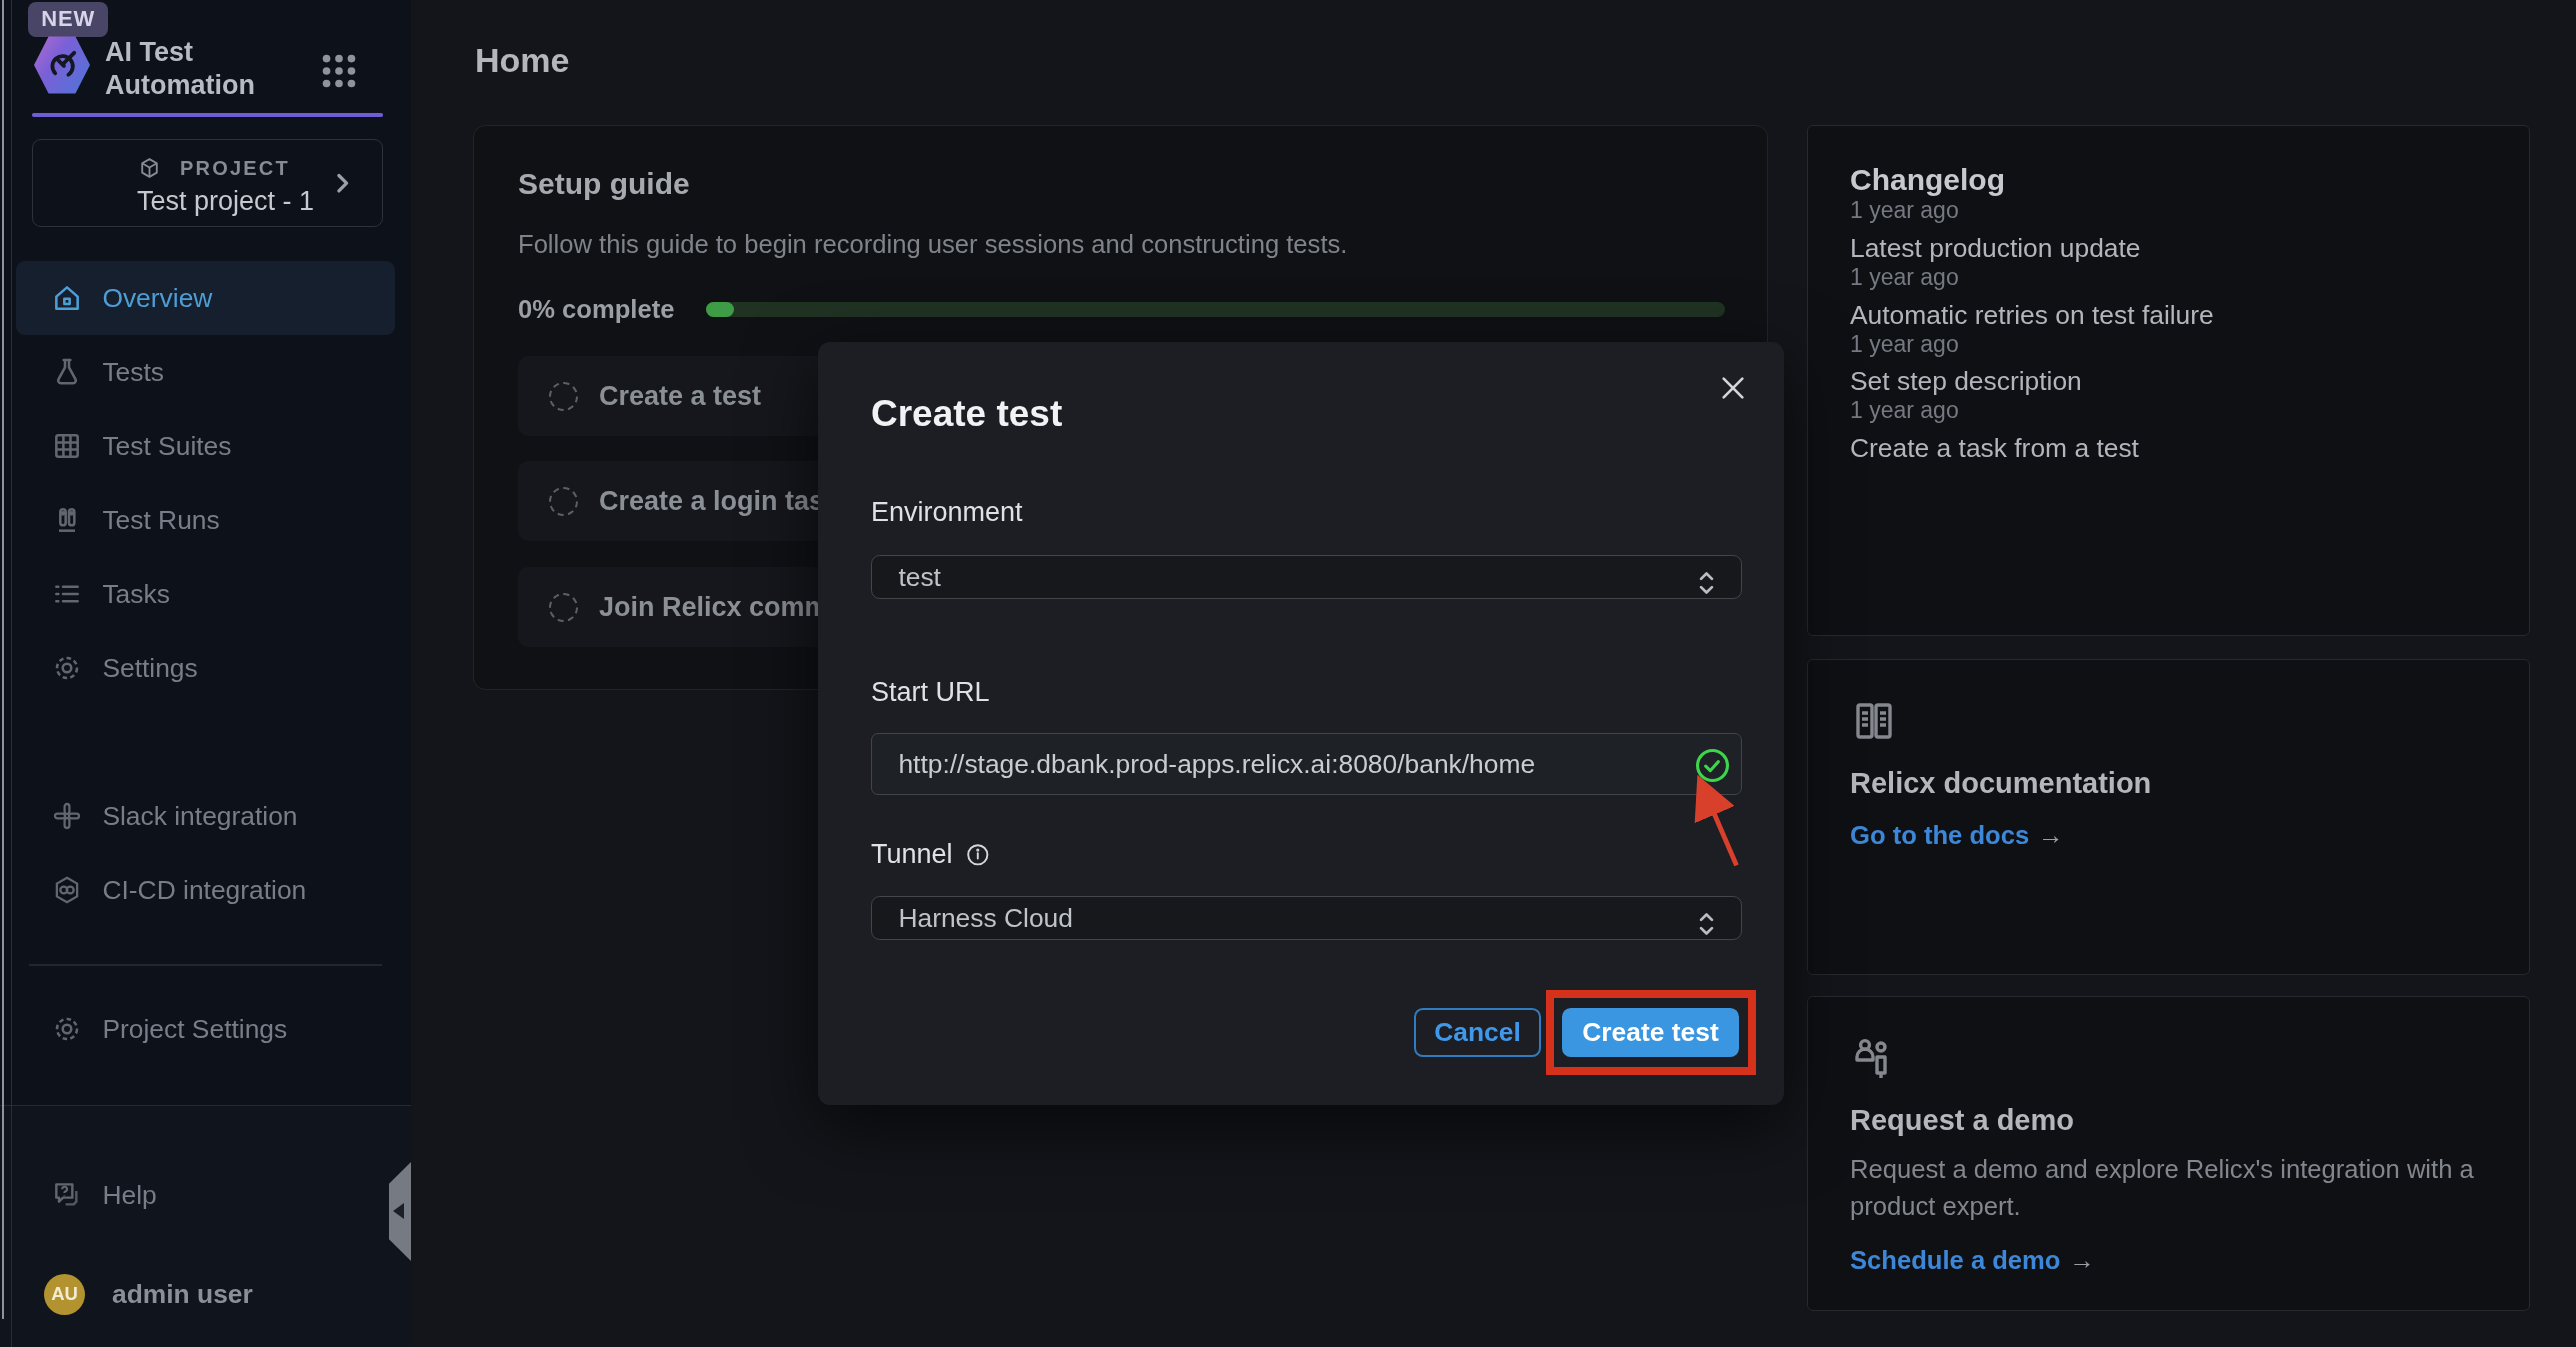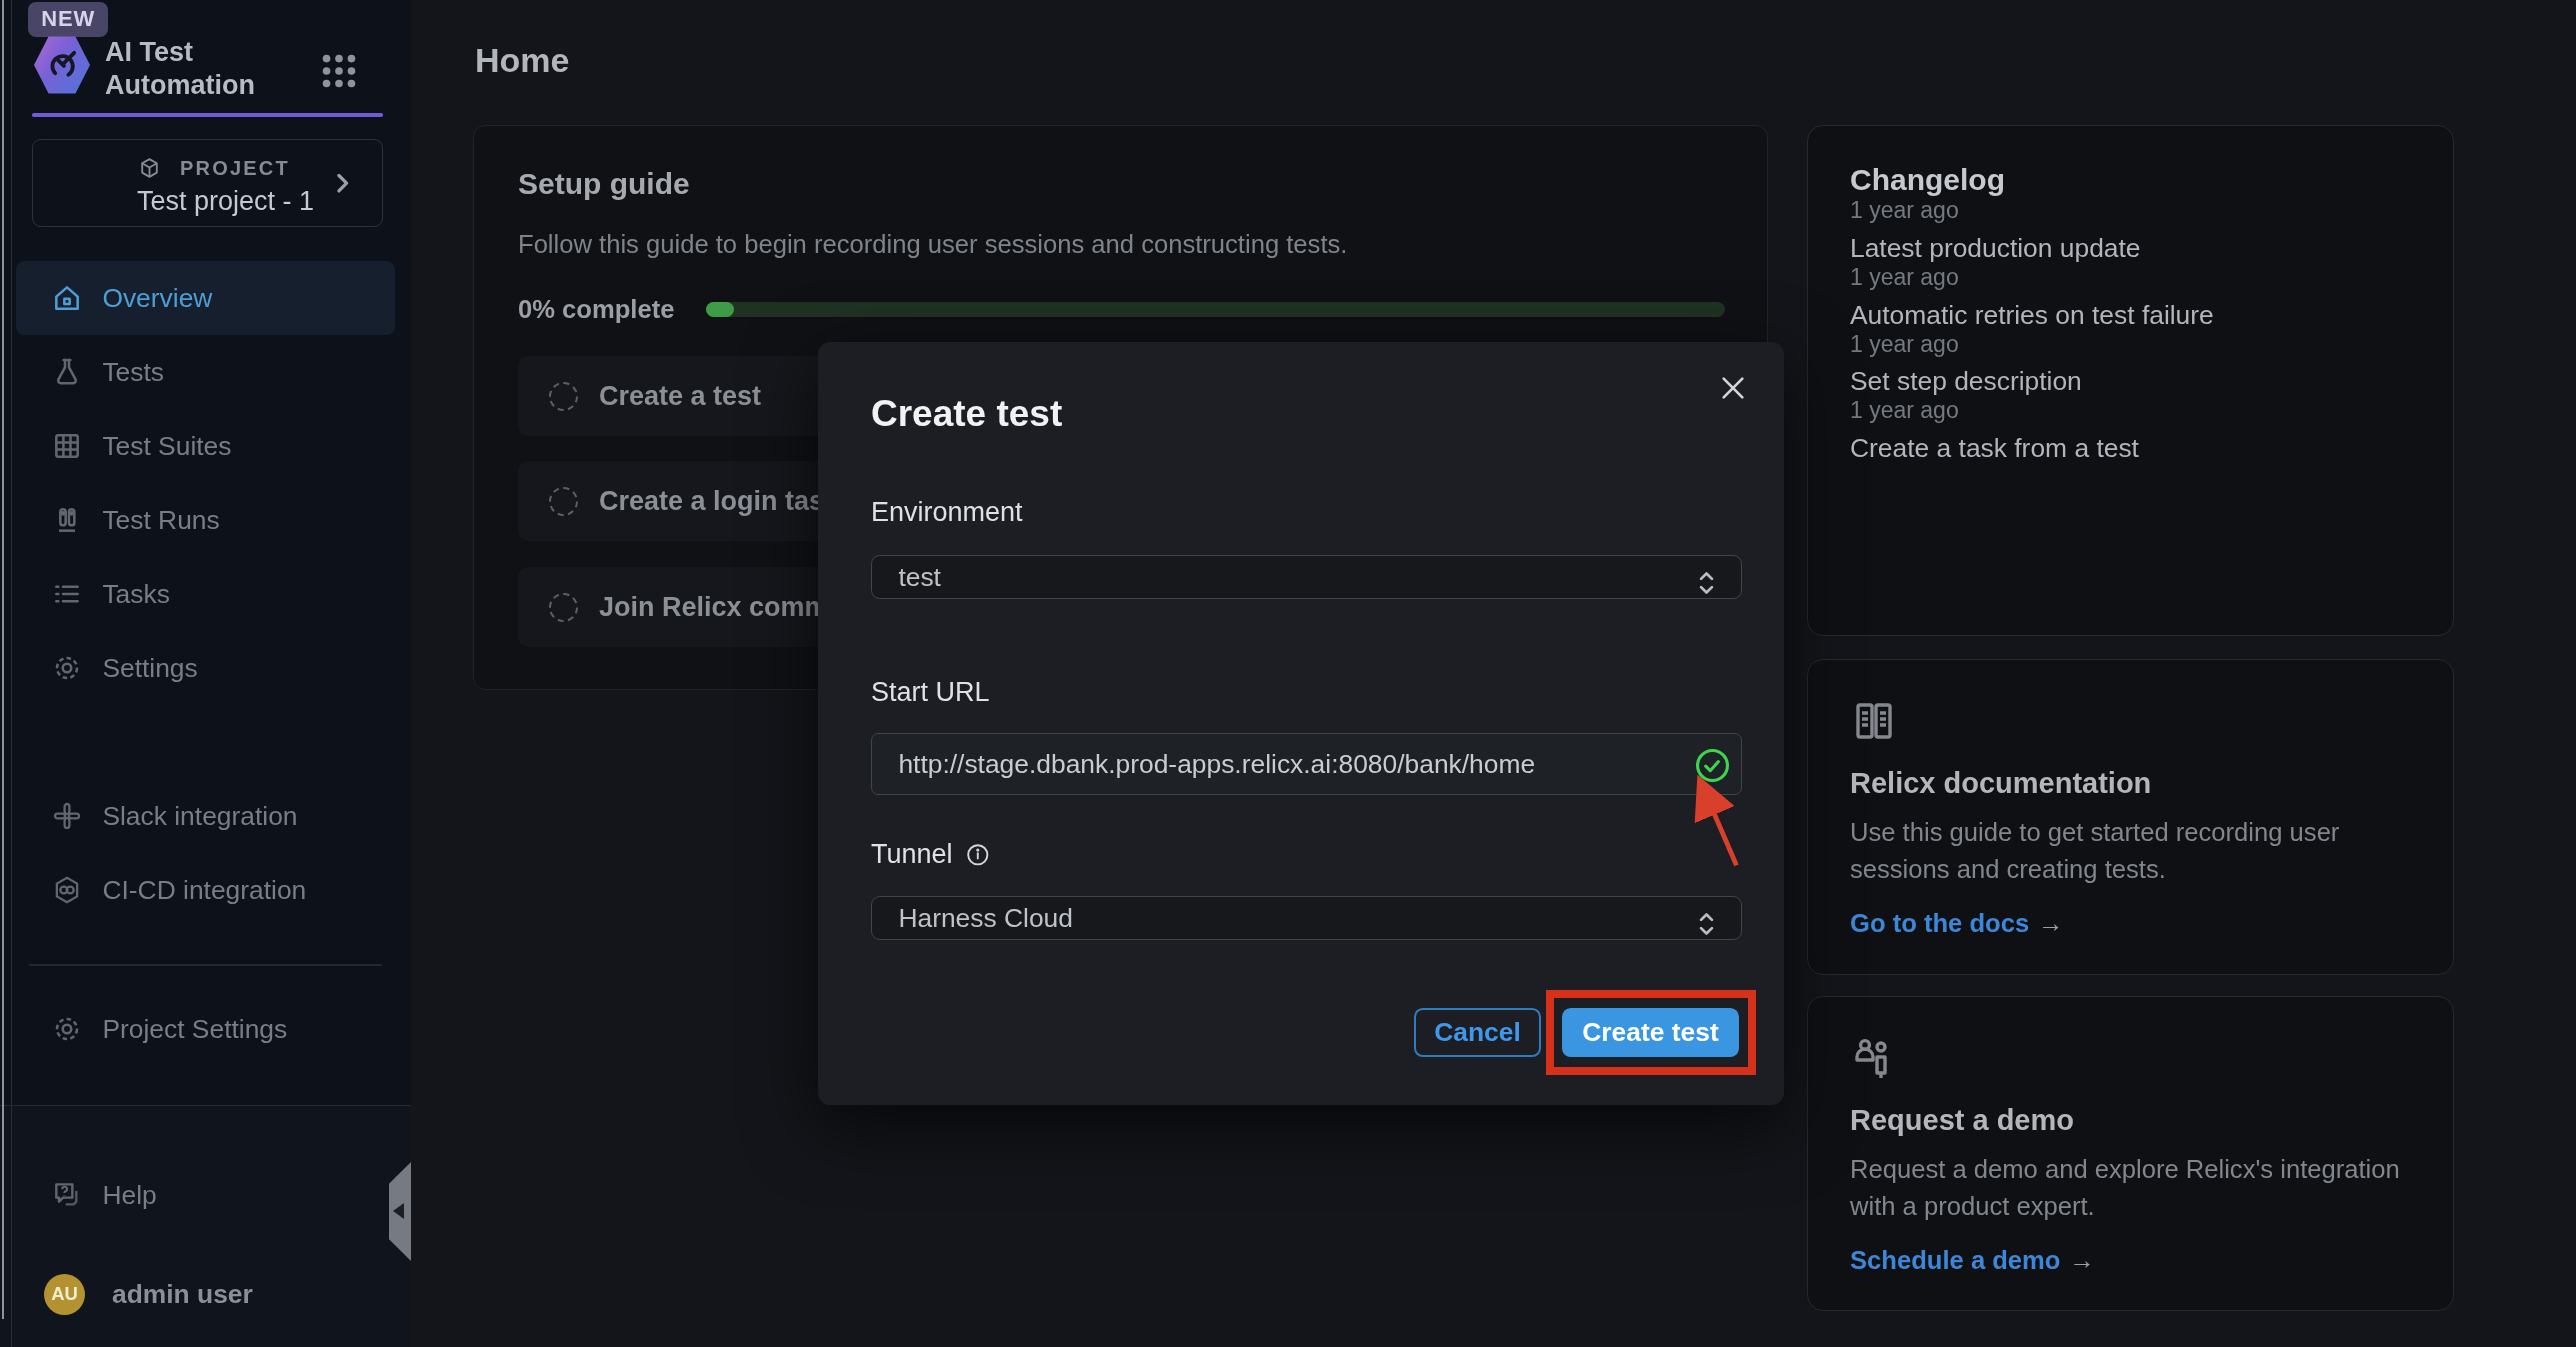--- a/index.html
+++ b/index.html
@@ -60,21 +60,21 @@
   .setup-desc { position:absolute; left:44px; top:104px; font-size:25.6px; color:#7f848b; }
   .progress-label { position:absolute; left:44px; top:169px; font-size:25.6px; font-weight:700; color:#9b9fa6; }
   .progress-track { position:absolute; left:232px; top:176px; width:1019px; height:15px; background:#203323; border-radius:8px; }
   .progress-fill { position:absolute; left:0; top:0; width:28px; height:15px; background:#3e9c46; border-radius:8px; }
   .check-item { position:absolute; left:44px; width:1208px; height:80px; background:#16171c; border-radius:10.6px;
     display:flex; align-items:center; cursor:pointer; }
   .check-circle { width:29px; height:29px; border:2.6px dashed #5b6067; border-radius:50%; margin-left:31px; flex:0 0 29px; }
   .check-label { margin-left:21px; font-size:27px; font-weight:600; color:#8b9097; white-space:nowrap; }
 
   
-  .rcard { position:absolute; left:1807px; width:647px; background:#0f1014; border:1.8px solid #26292e; border-radius:16px; }
+  .rcard { position:absolute; left:1807px; width:723px; background:#0f1014; border:1.8px solid #26292e; border-radius:6px; }
   .rcard .inner { padding:37px 42px; }
   .rcard-title { font-size:30px; font-weight:600; color:#c6c9ce; }
   .cl-time { font-size:23px; color:#757a82; }
   .cl-text { font-size:26.4px; color:#b2b6bc; margin-top:8.8px; }
   .rcard .cardicon { color:#85898f; }
   .info-title { font-size:29px; font-weight:600; color:#b3b7bc; margin-top:19.4px; }
   .info-desc { font-size:25.6px; line-height:37px; color:#82868d; margin-top:14px; }
   .info-link { margin-top:21px; font-size:25.6px; font-weight:600; color:#3d87d8; cursor:pointer; display:inline-block; }
   .info-link .arr { color:#9ba0a7; font-weight:400; margin-left:8.8px; }
 
@@ -314,21 +314,20 @@
 
   <section class="rcard" style="top:659px; height:316px">
     <div class="inner">
       <span class="cardicon">
         <svg width="48" height="48" viewBox="0 0 24 24" fill="none" stroke="currentColor" stroke-width="1.7">
           <rect x="4" y="4" width="7" height="16" rx="1"></rect>
             <rect x="13" y="4" width="7" height="16" rx="1"></rect>
           <path d="M6 8 h3 M6 11 h3 M6 14 h3 M15 8 h3 M15 11 h3 M15 14 h3"></path>
         </svg></span>
       <div class="info-title">Relicx documentation</div>
-      <div class="info-desc">Use this guide to get started recording user sessions and creating tests.</div>
       <div class="info-link">
         <span>Go to the docs</span><span class="arr">→</span>
       </div>
     </div>
   </section>
 
   <section class="rcard" style="top:996px; height:315px">
     <div class="inner">
       <span class="cardicon">
         <svg width="48" height="48" viewBox="0 0 24 24" fill="none" stroke="currentColor" stroke-width="1.7" stroke-linejoin="round">

